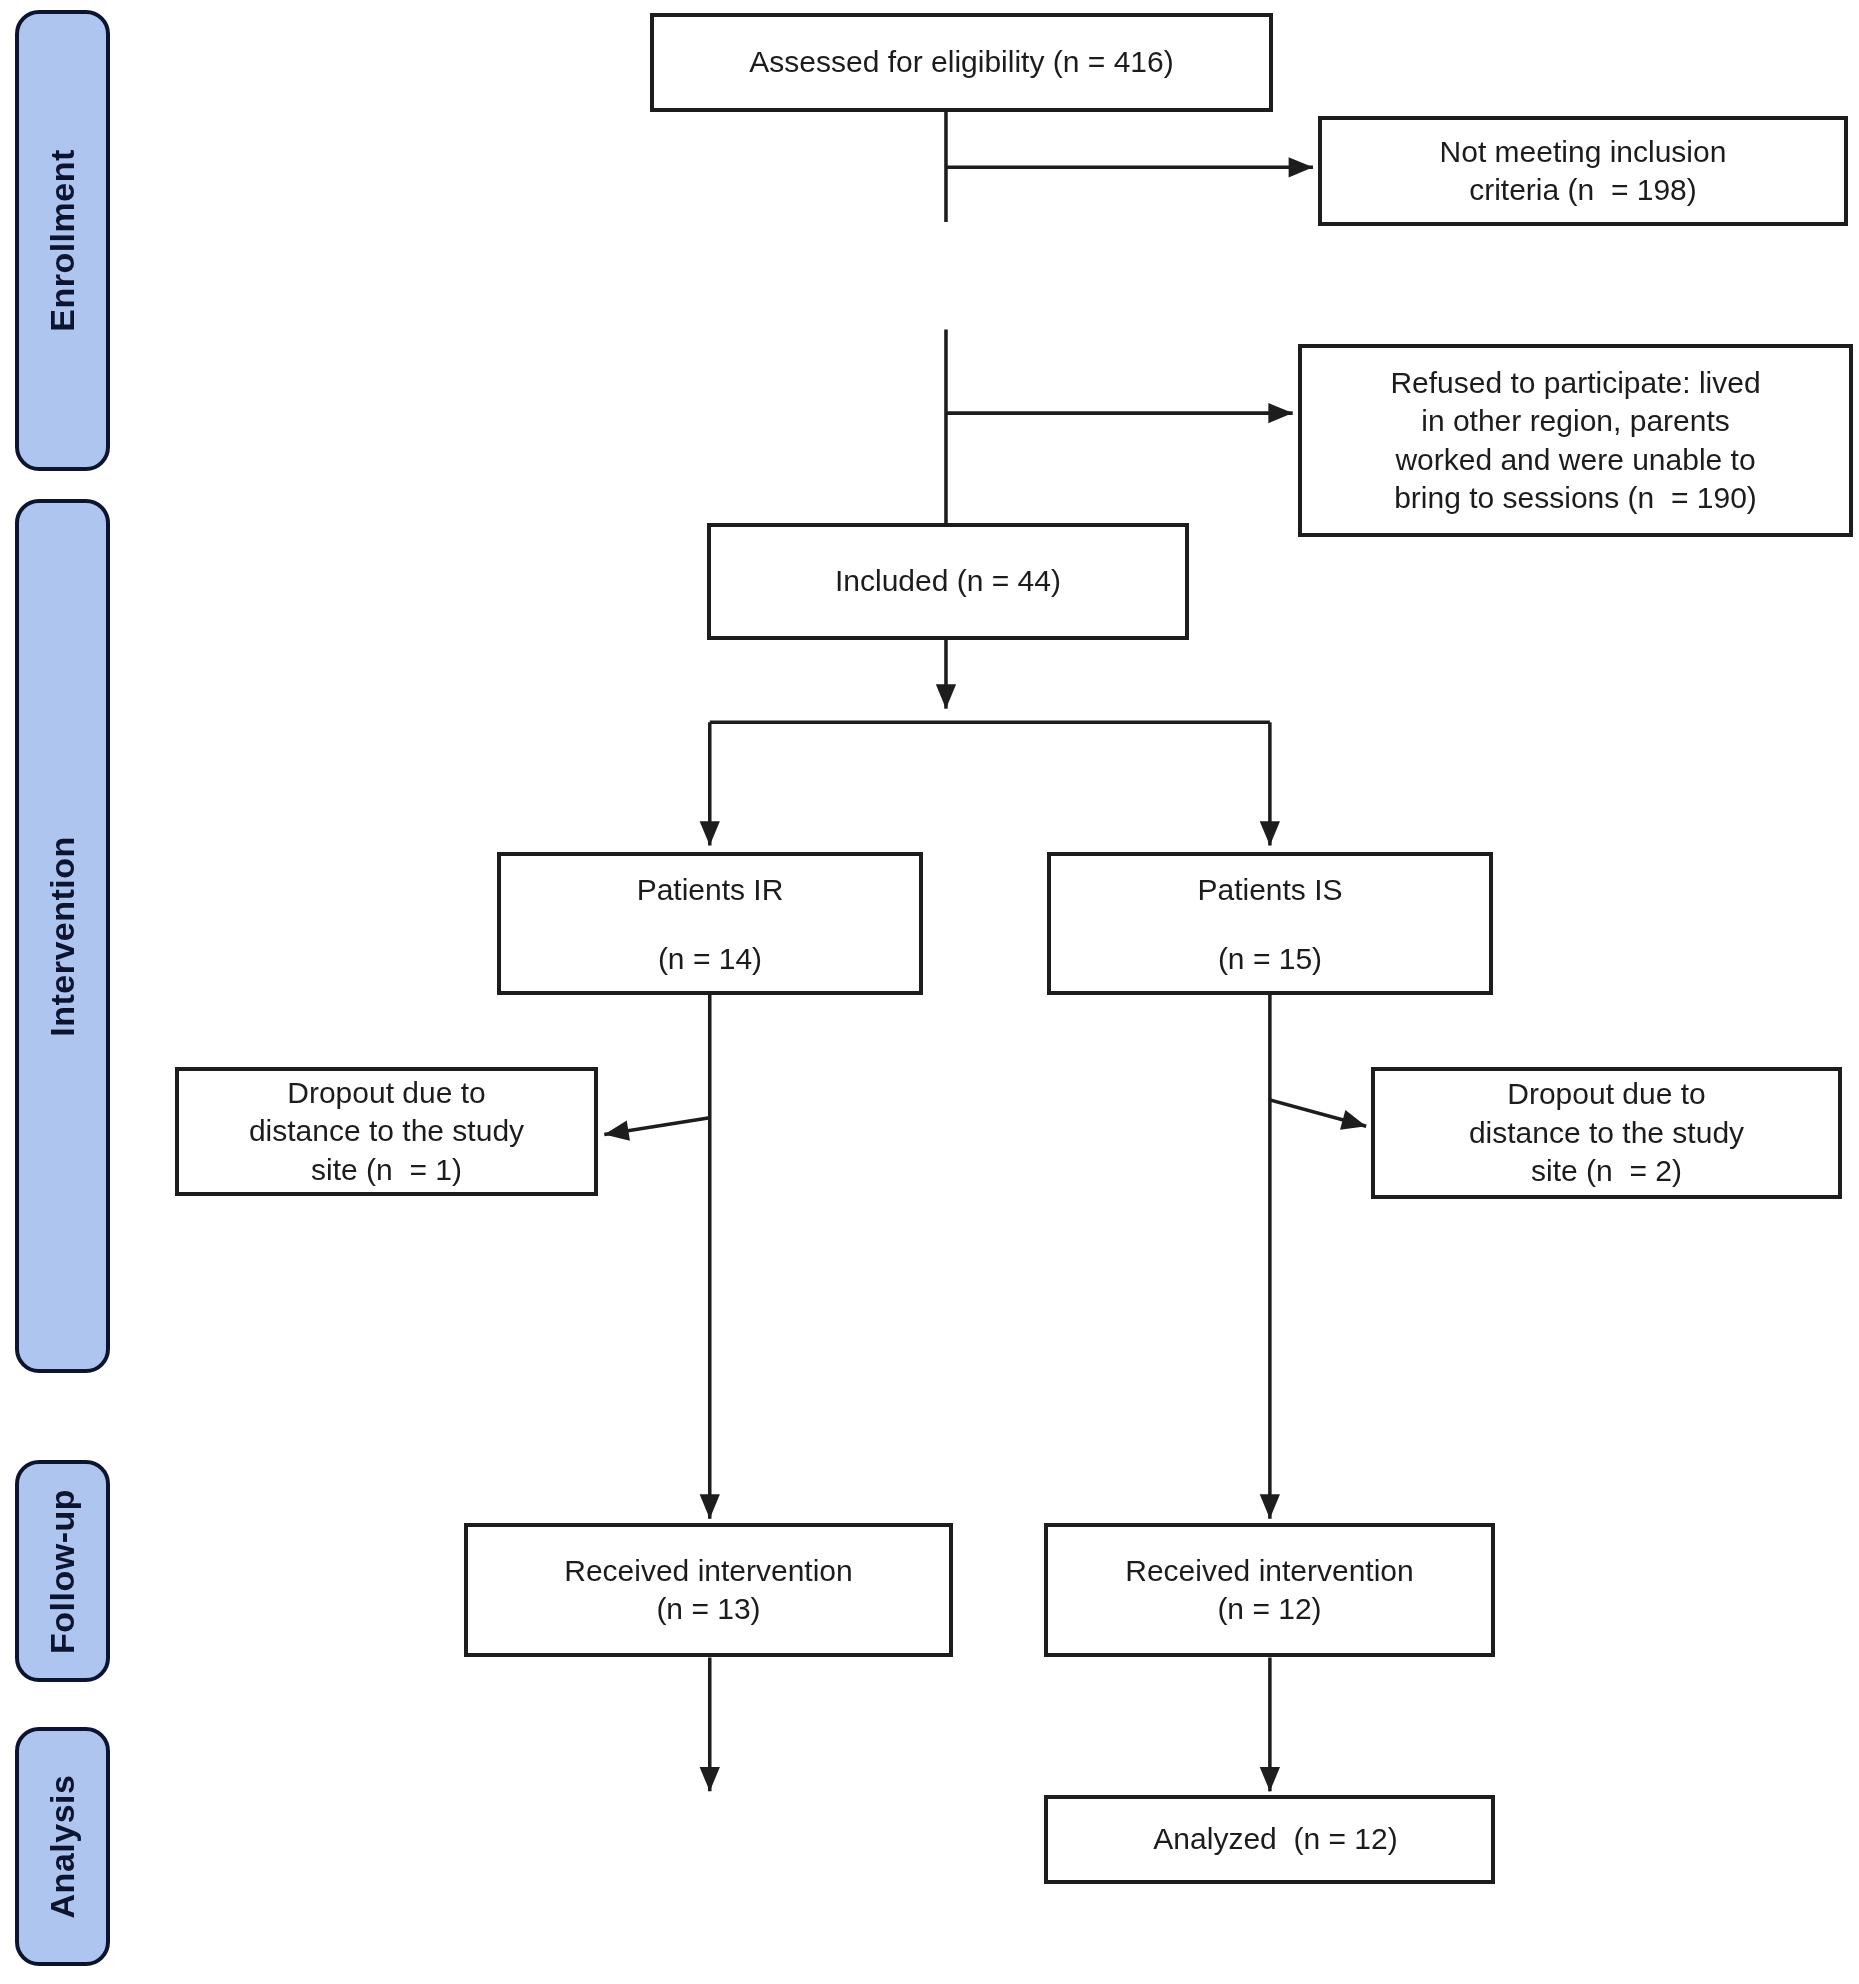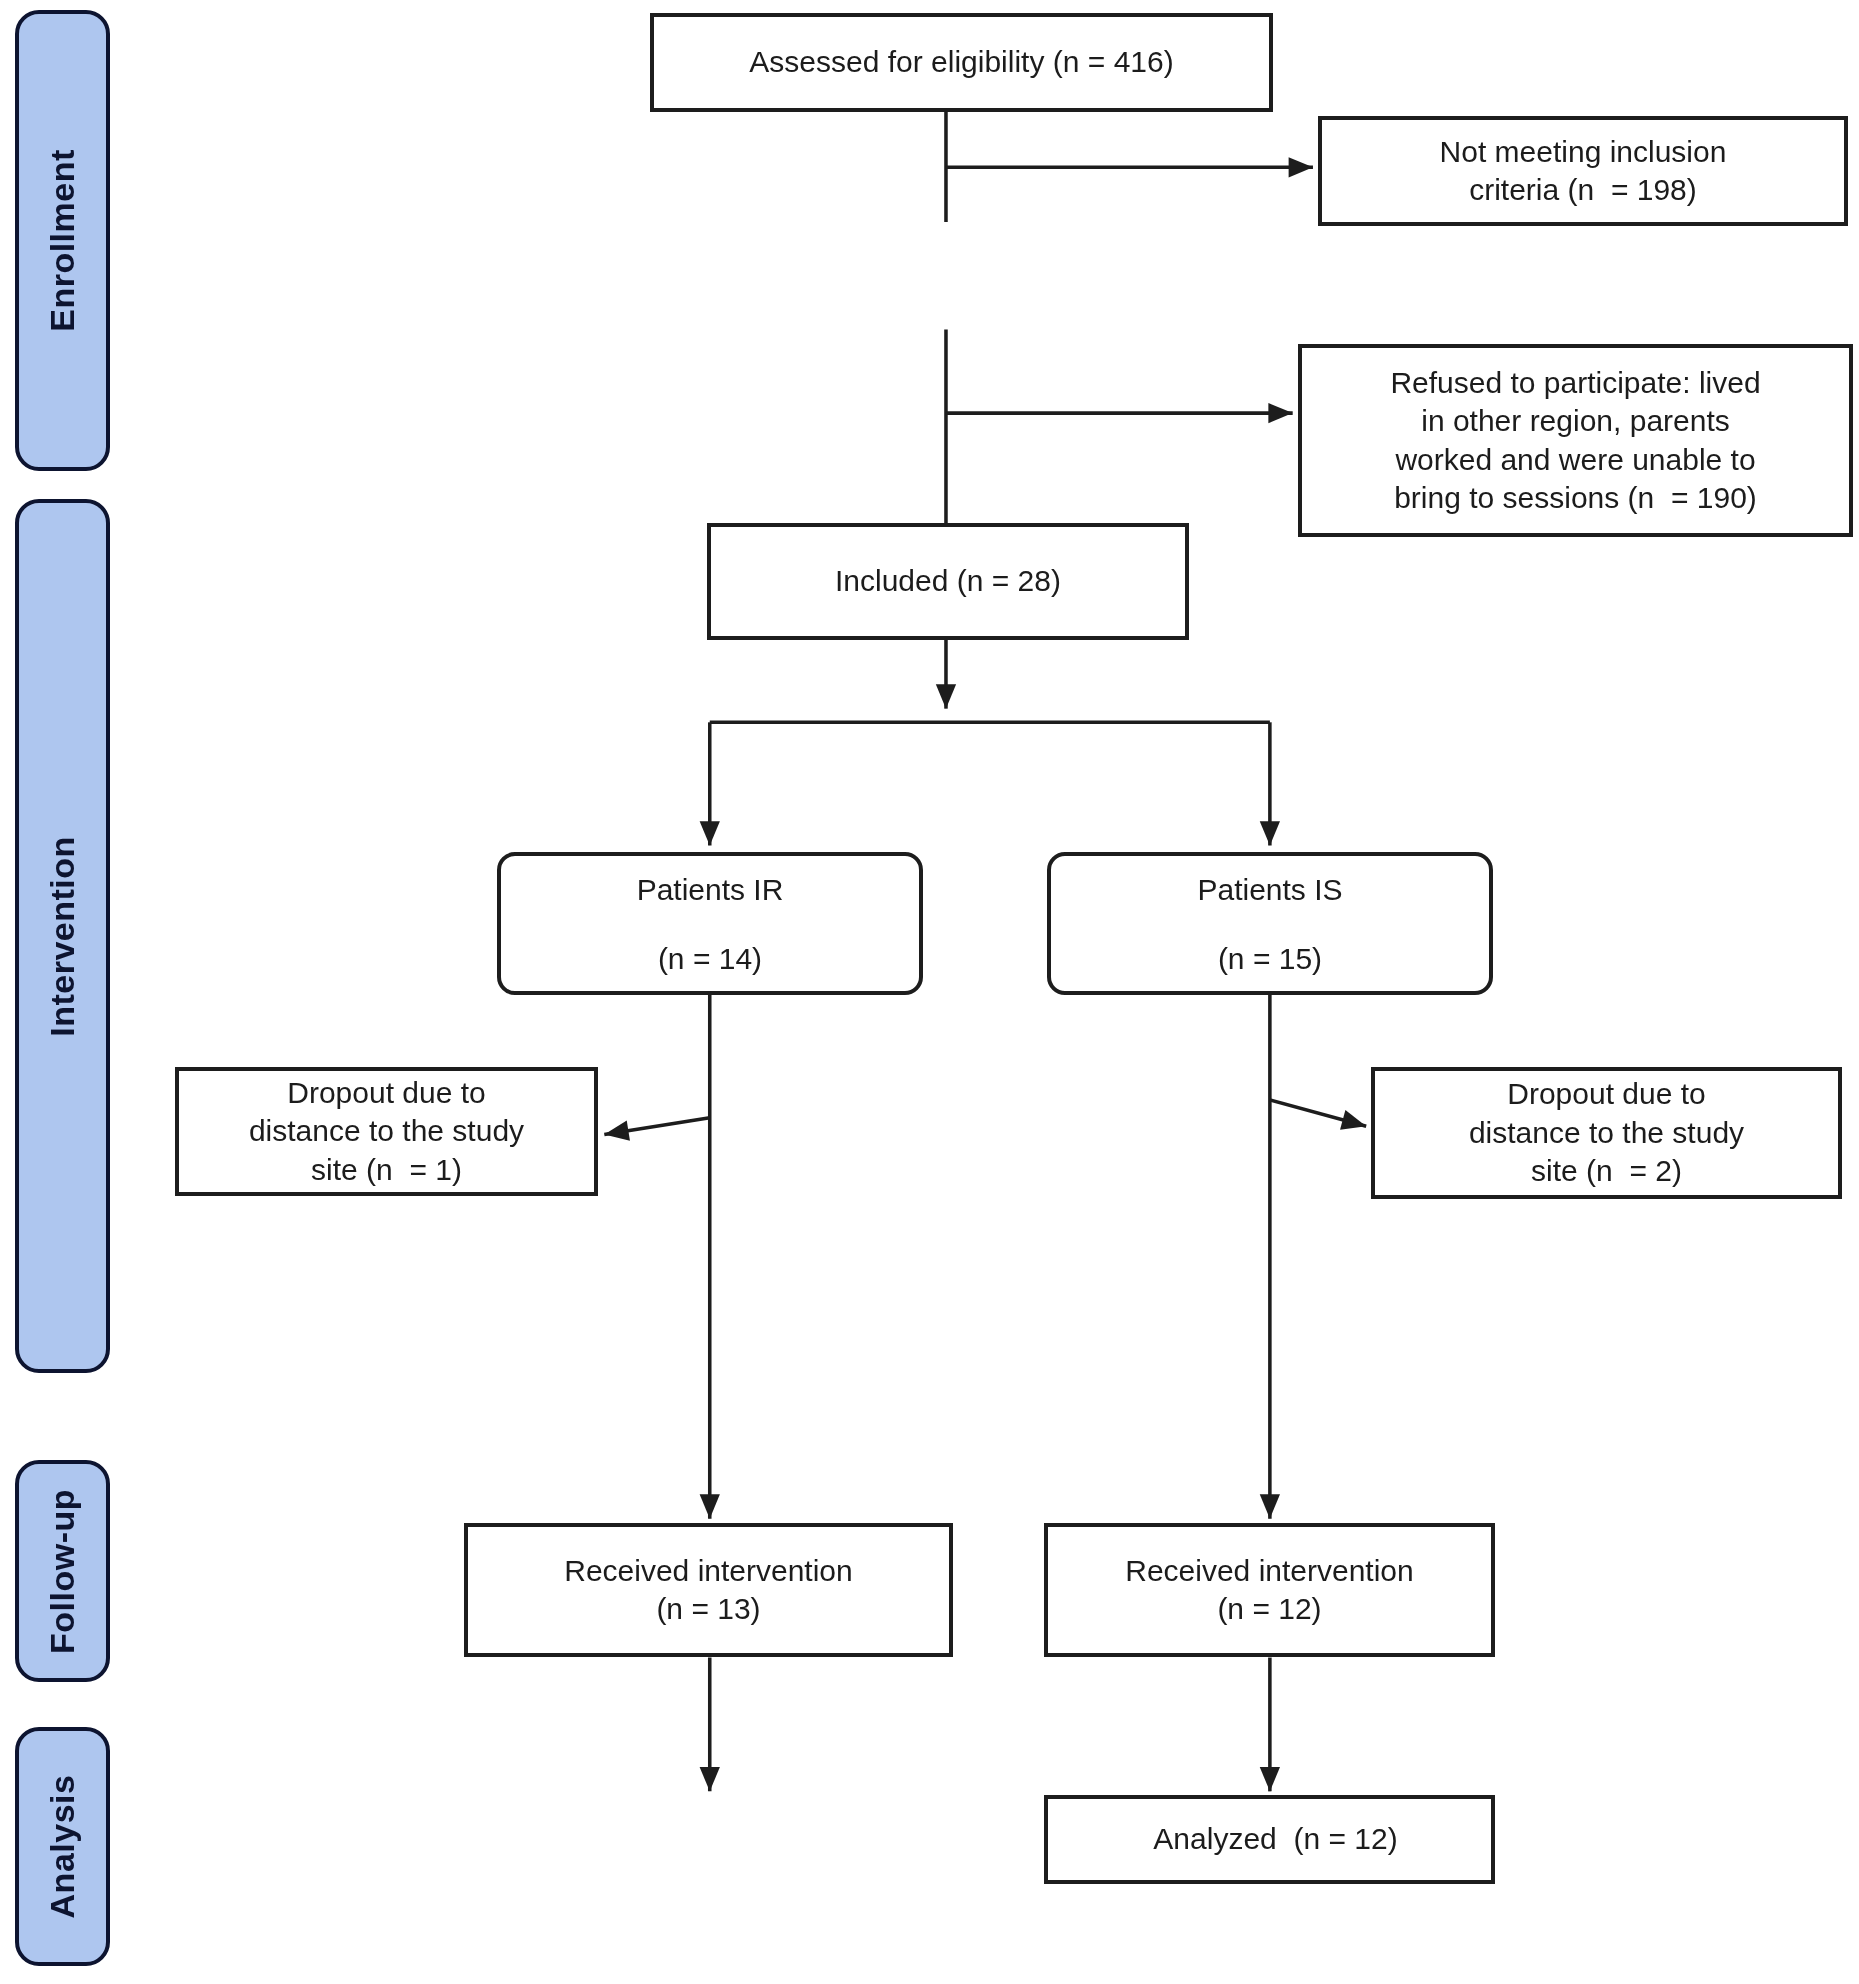--- a/index.html
+++ b/index.html
@@ -28,21 +28,21 @@
     border: 4px solid #1d1d1d;
     display: flex;
     align-items: center;
     justify-content: center;
     text-align: center;
     color: #1c1c1c;
     font-size: 30px;
     line-height: 1.28;
     white-space: pre-wrap;
   }
-  .node.spread { line-height: 2.3; border-radius: 18px; }
+  .node.spread { line-height: 2.3; }
   .stage {
     position: absolute;
     box-sizing: border-box;
     background: #aec6ef;
     border: 4px solid #0d1430;
     border-radius: 24px;
     display: flex;
     align-items: center;
     justify-content: center;
   }
@@ -121,21 +121,21 @@
     <span>Not meeting inclusion
 criteria (n  = 198)</span>
   </div>
   <div class="node" id="node-refused">
     <span>Refused to participate: lived
 in other region, parents
 worked and were unable to
 bring to sessions (n  = 190)</span>
   </div>
   <div class="node" id="node-included">
-    <span>Included (n = 28)</span>
+    <span>Included (n = 44)</span>
   </div>
   <div class="node spread" id="node-patients-ir">
     <span>Patients IR
 (n = 14)</span>
   </div>
   <div class="node spread" id="node-patients-is">
     <span>Patients IS
 (n = 15)</span>
   </div>
   <div class="node" id="node-dropout-ir">

